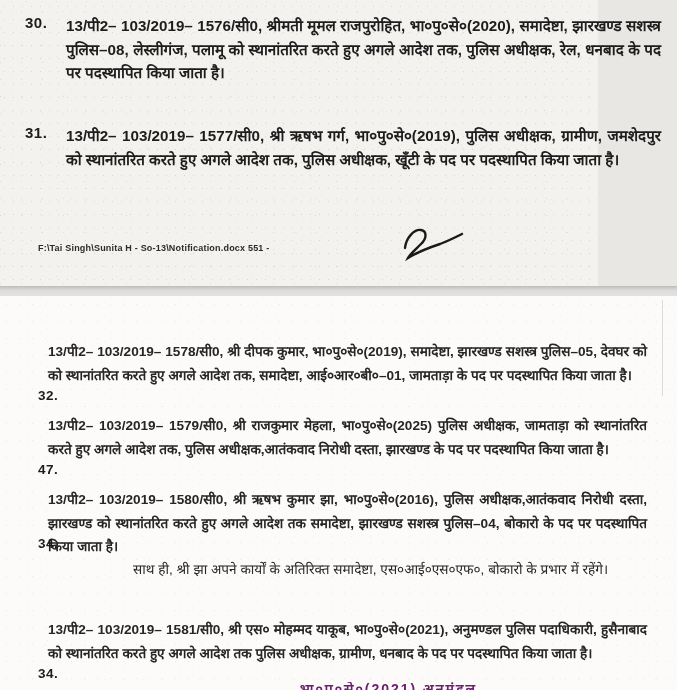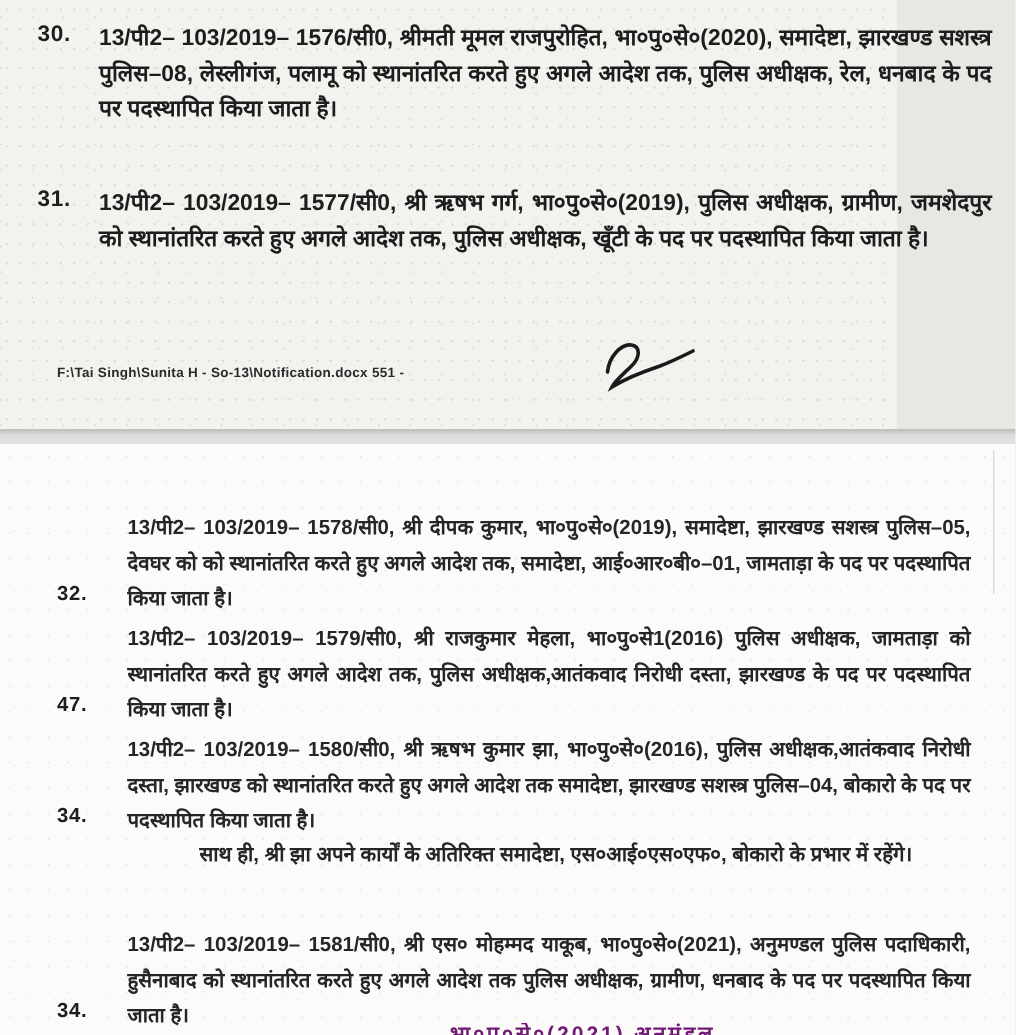--- a/index.html
+++ b/index.html
@@ -46,25 +46,25 @@
     position:absolute;top:0;font-weight:700;letter-spacing:0.5px;
   }
   .item .txt{
     margin:0;text-align:justify;font-weight:600;
   }
   
   .p1 .num{left:25px;font-size:15px;}
   .p1 .txt{margin-left:66px;margin-right:16px;font-size:15.2px;line-height:23.5px;}
   
   .p2 .num{left:38px;font-size:13.5px;margin-top:48px;}
-  .p2 .txt{margin-left:85px;margin-right:30px;font-size:13.6px;line-height:23.5px;color:#262626;}
+  .p2 .txt{margin-left:48px;margin-right:30px;font-size:13.6px;line-height:23.5px;color:#262626;}
 
   .continuation{
     position:absolute;left:63px;top:558px;width:582px;
-    font-size:13.6px;line-height:23.5px;font-weight:700;color:#262626;
+    font-size:13.6px;line-height:23.5px;font-weight:400;color:#262626;
     text-align:justify;text-indent:70px;margin:0;
   }
   .footer-path{
     position:absolute;left:18px;top:243px;
     font-size:9px;font-weight:700;color:#2b2b2b;letter-spacing:0.2px;
     font-family:"Liberation Sans","DejaVu Sans",sans-serif;
     padding-left:20px;
   }
   .handwritten{
     position:absolute;left:398px;top:222px;width:70px;height:48px;
@@ -104,21 +104,21 @@
   <div class="page2"></div>
   <div class="edge-line"></div>
 
   <div class="item p2" style="top:340px;">
     <span class="num">32.</span>
     <p class="txt">13/पी2–  103/2019–    1578/सी0, श्री दीपक कुमार, भा०पु०से०(2019), समादेष्टा, झारखण्ड सशस्त्र पुलिस–05, देवघर को को स्थानांतरित करते हुए अगले आदेश तक, समादेष्टा, आई०आर०बी०–01, जामताड़ा के पद पर पदस्थापित किया जाता है।</p>
   </div>
 
   <div class="item p2" style="top:414px;">
     <span class="num">47.</span>
-    <p class="txt">13/पी2–  103/2019–    1579/सी0, श्री राजकुमार मेहला, भा०पु०से1(2016) पुलिस अधीक्षक, जामताड़ा को स्थानांतरित करते हुए अगले आदेश तक, पुलिस अधीक्षक,आतंकवाद निरोधी दस्ता, झारखण्ड के पद पर पदस्थापित किया जाता है।</p>
+    <p class="txt">13/पी2–  103/2019–    1579/सी0, श्री राजकुमार मेहला, भा०पु०से०(2025) पुलिस अधीक्षक, जामताड़ा को स्थानांतरित करते हुए अगले आदेश तक, पुलिस अधीक्षक,आतंकवाद निरोधी दस्ता, झारखण्ड के पद पर पदस्थापित किया जाता है।</p>
   </div>
 
   <div class="item p2" style="top:488px;">
     <span class="num">34.</span>
     <p class="txt">13/पी2–  103/2019–    1580/सी0, श्री ऋषभ कुमार झा, भा०पु०से०(2016), पुलिस अधीक्षक,आतंकवाद निरोधी दस्ता, झारखण्ड को स्थानांतरित करते हुए अगले आदेश तक  समादेष्टा, झारखण्ड सशस्त्र पुलिस–04, बोकारो के पद पर पदस्थापित किया जाता है।</p>
   </div>
 
   <p class="continuation">साथ ही, श्री झा अपने कार्यों के अतिरिक्त समादेष्टा, एस०आई०एस०एफ०, बोकारो के प्रभार में रहेंगे।</p>
 
   <div class="item p2" style="top:618px;">

